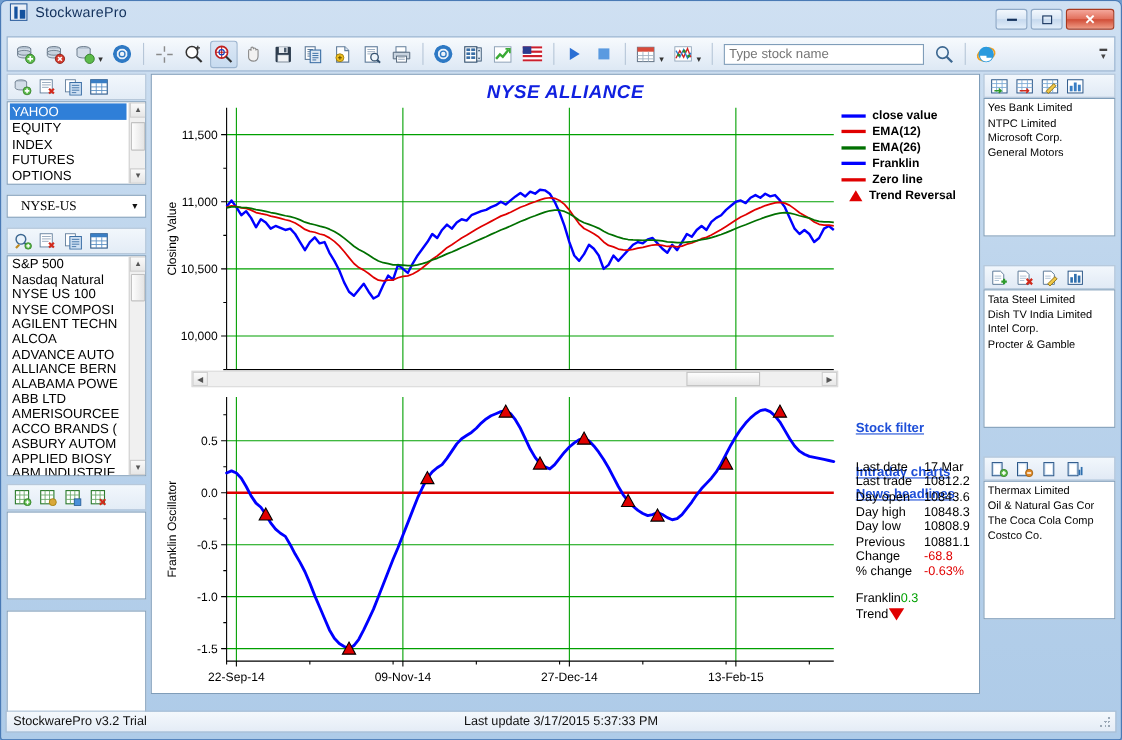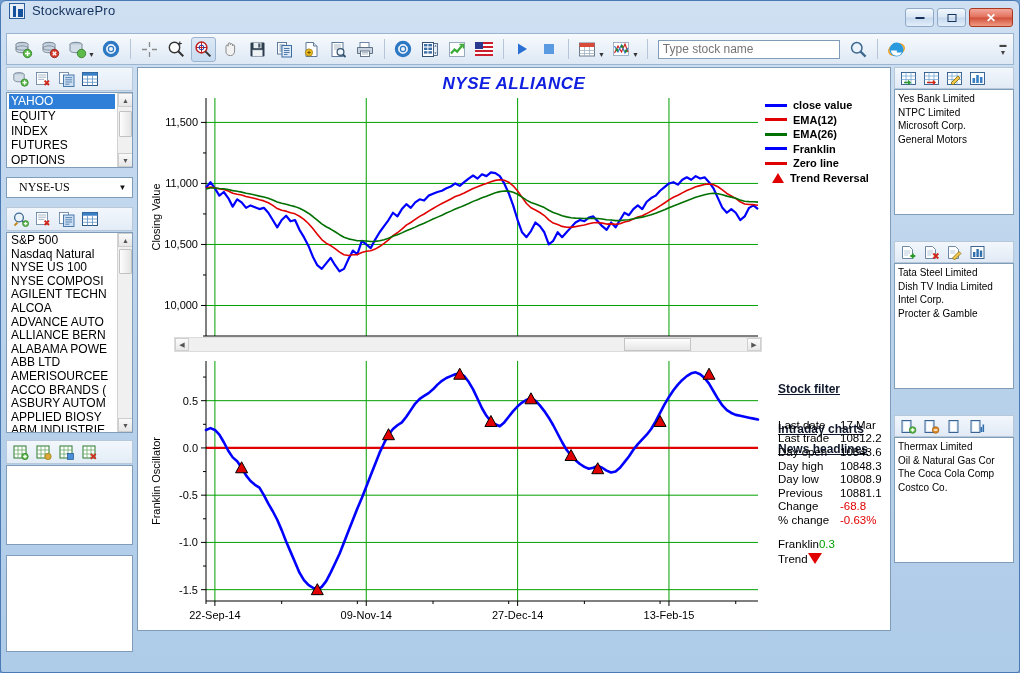--- a/index.html
+++ b/index.html
@@ -177,21 +177,21 @@
     font-size: 7px; color: #555; flex: none;
   }
   .hscroll .track { flex: 1; height: 13px; position: relative; }
   .hscroll .thumb {
     position: absolute; left: 78%; top: 0; width: 12%; height: 13px;
     background: linear-gradient(to bottom,#fdfdfd,#e6e6e6);
     border: 1px solid #c4c4c4;
   }
   .links { position: absolute; left: 640px; font-size: 12px; }
   .link {
-    color: #0f172a; text-decoration: underline; font-weight: bold;
+    color: #1d4ed8; text-decoration: underline; font-weight: bold;
     cursor: pointer; white-space: nowrap; margin-top: 22px;
   }
   .quote-table {
     position: absolute; left: 640px; top: 350px; font-size: 11.5px; color: #000;
   }
   .quote-table .qrow { display: flex; height: 13.6px; align-items: center; }
   .quote-table .qlab { width: 62px; }
   .quote-table .qval { width: 52px; }
   .qval.neg { color: #e00000; }
   .qval.pos { color: #00a000; }
@@ -985,14 +985,19 @@
       </div>
     </div>
     <div class="rp-list" style="height:126px;" id="rp-list-3">
         <div class="li">Thermax Limited</div>
         <div class="li">Oil &amp; Natural Gas Cor</div>
         <div class="li">The Coca Cola Comp</div>
         <div class="li">Costco Co.</div>
       </div>
   </div>
 
+  <div class="statusbar">
+    <span class="left">StockwarePro v3.2 Trial</span>
+    <span class="center">Last update 3/17/2015 5:37:33 PM</span>
+    <span class="grip"></span>
+  </div>
 
 </div>
 
 </body></html>

